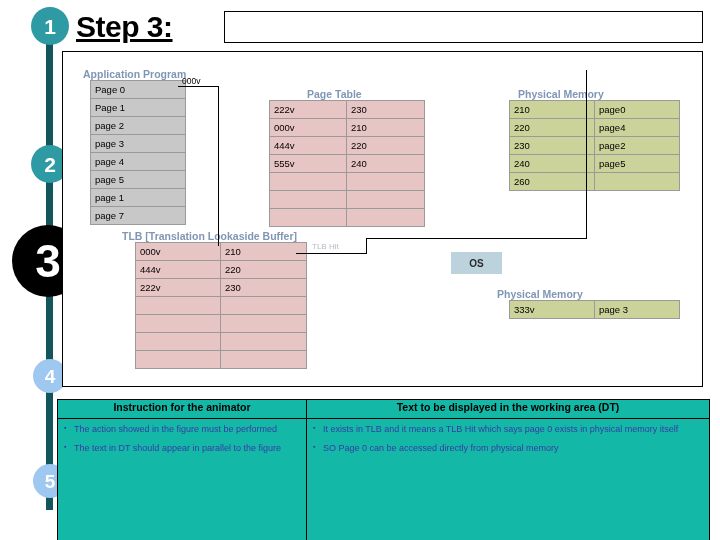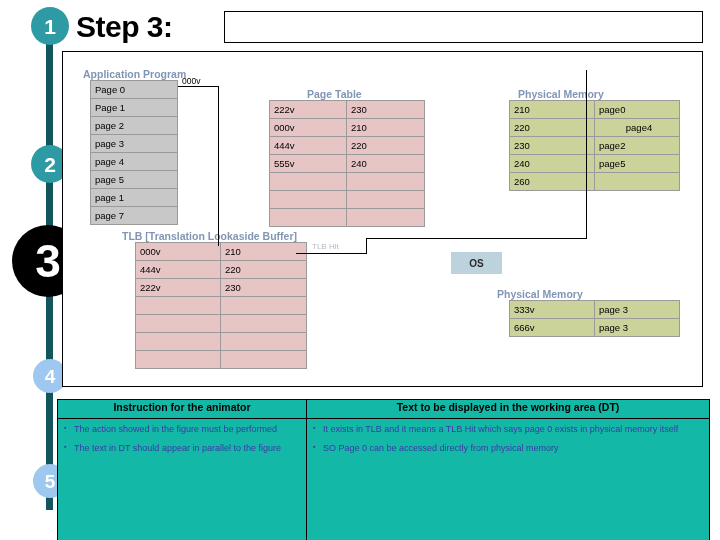--- a/index.html
+++ b/index.html
@@ -16,21 +16,21 @@
   .bullet-blue{background:#9ec8f0;}
   .bullet-black{background:#000000;}
   #bullet-1{left:31px;top:7px;width:38px;height:38px;font-size:21px;}
   #bullet-2{left:31px;top:145px;width:38px;height:38px;font-size:21px;}
   #bullet-3{left:12px;top:225px;width:72px;height:72px;font-size:46px;}
   #bullet-4{left:33px;top:359px;width:34px;height:34px;font-size:19px;}
   #bullet-5{left:33px;top:464px;width:34px;height:34px;font-size:19px;}
 
   
   #page-title{position:absolute;left:76px;top:10px;font-size:30px;
-              font-weight:bold;color:#000000;letter-spacing:-0.5px;}
+              font-weight:bold;color:#000000;letter-spacing:-0.5px;text-decoration:underline;}
   #title-blank-box{position:absolute;left:224px;top:11px;width:477px;height:30px;
                    border:1.5px solid #000000;background:#ffffff;}
 
   
   #diagram-frame{position:absolute;left:62px;top:51px;width:639px;height:334px;
                  border:1.3px solid #000000;background:#ffffff;}
 
   
   .tbl-caption{position:absolute;font-size:10.5px;font-weight:bold;
                color:#8096b4;white-space:nowrap;}
@@ -84,21 +84,21 @@
 <div class="step-bullet bullet-blue" id="bullet-5">
     <span>5</span>
   </div>
 
 <div id="page-title">Step 3:</div>
 <div id="title-blank-box"></div>
 
 <div id="diagram-frame"></div>
 
 <div class="tbl-caption" style="left:83px;top:68px;">Application Program</div>
-<table class="memtable t-gray" id="app-program-table" style="left:90px;top:80px;width:88px;">
+<table class="memtable t-gray" id="app-program-table" style="left:90px;top:80px;width:96px;">
     <tbody>
       <tr>
         <td>Page 0</td>
       </tr>
       <tr>
         <td>Page 1</td>
       </tr>
       <tr>
         <td>page 2</td>
       </tr>
@@ -156,21 +156,21 @@
 
 <div class="tbl-caption" style="left:518px;top:88px;">Physical Memory</div>
 <table class="memtable t-olive" id="physical-memory-table" style="left:509px;top:100px;width:160px;">
     <tbody>
       <tr>
         <td style="width: 80px;">210</td>
         <td style="width: 80px;">page0</td>
       </tr>
       <tr>
         <td style="width: 80px;">220</td>
-        <td style="width: 80px; text-align: center;">page4</td>
+        <td style="width: 80px;">page4</td>
       </tr>
       <tr>
         <td style="width: 80px;">230</td>
         <td style="width: 80px;">page2</td>
       </tr>
       <tr>
         <td style="width: 80px;">240</td>
         <td style="width: 80px;">page5</td>
       </tr>
       <tr>
@@ -212,24 +212,20 @@
         <td style="width: 81px;"></td>
       </tr>
     </tbody>
   </table>
 
 <div class="tbl-caption" style="left:497px;top:288px;">Physical Memory</div>
 <table class="memtable t-olive" id="secondary-memory-table" style="left:509px;top:300px;width:160px;">
     <tbody>
       <tr>
         <td style="width: 80px;">333v</td>
-        <td style="width: 80px;">page 3</td>
-      </tr>
-      <tr>
-        <td style="width: 80px;">666v</td>
         <td style="width: 80px;">page 3</td>
       </tr>
     </tbody>
   </table>
 
 <div class="conn conn-h" style="left:178px;top:86px;width:40px;"></div>
 <div class="conn conn-v" style="left:218px;top:86px;height:160px;"></div>
 <div class="conn-label" style="left:182px;top:76px;">000v</div>
 
 <div class="conn conn-h" style="left:296px;top:253px;width:70px;"></div>

